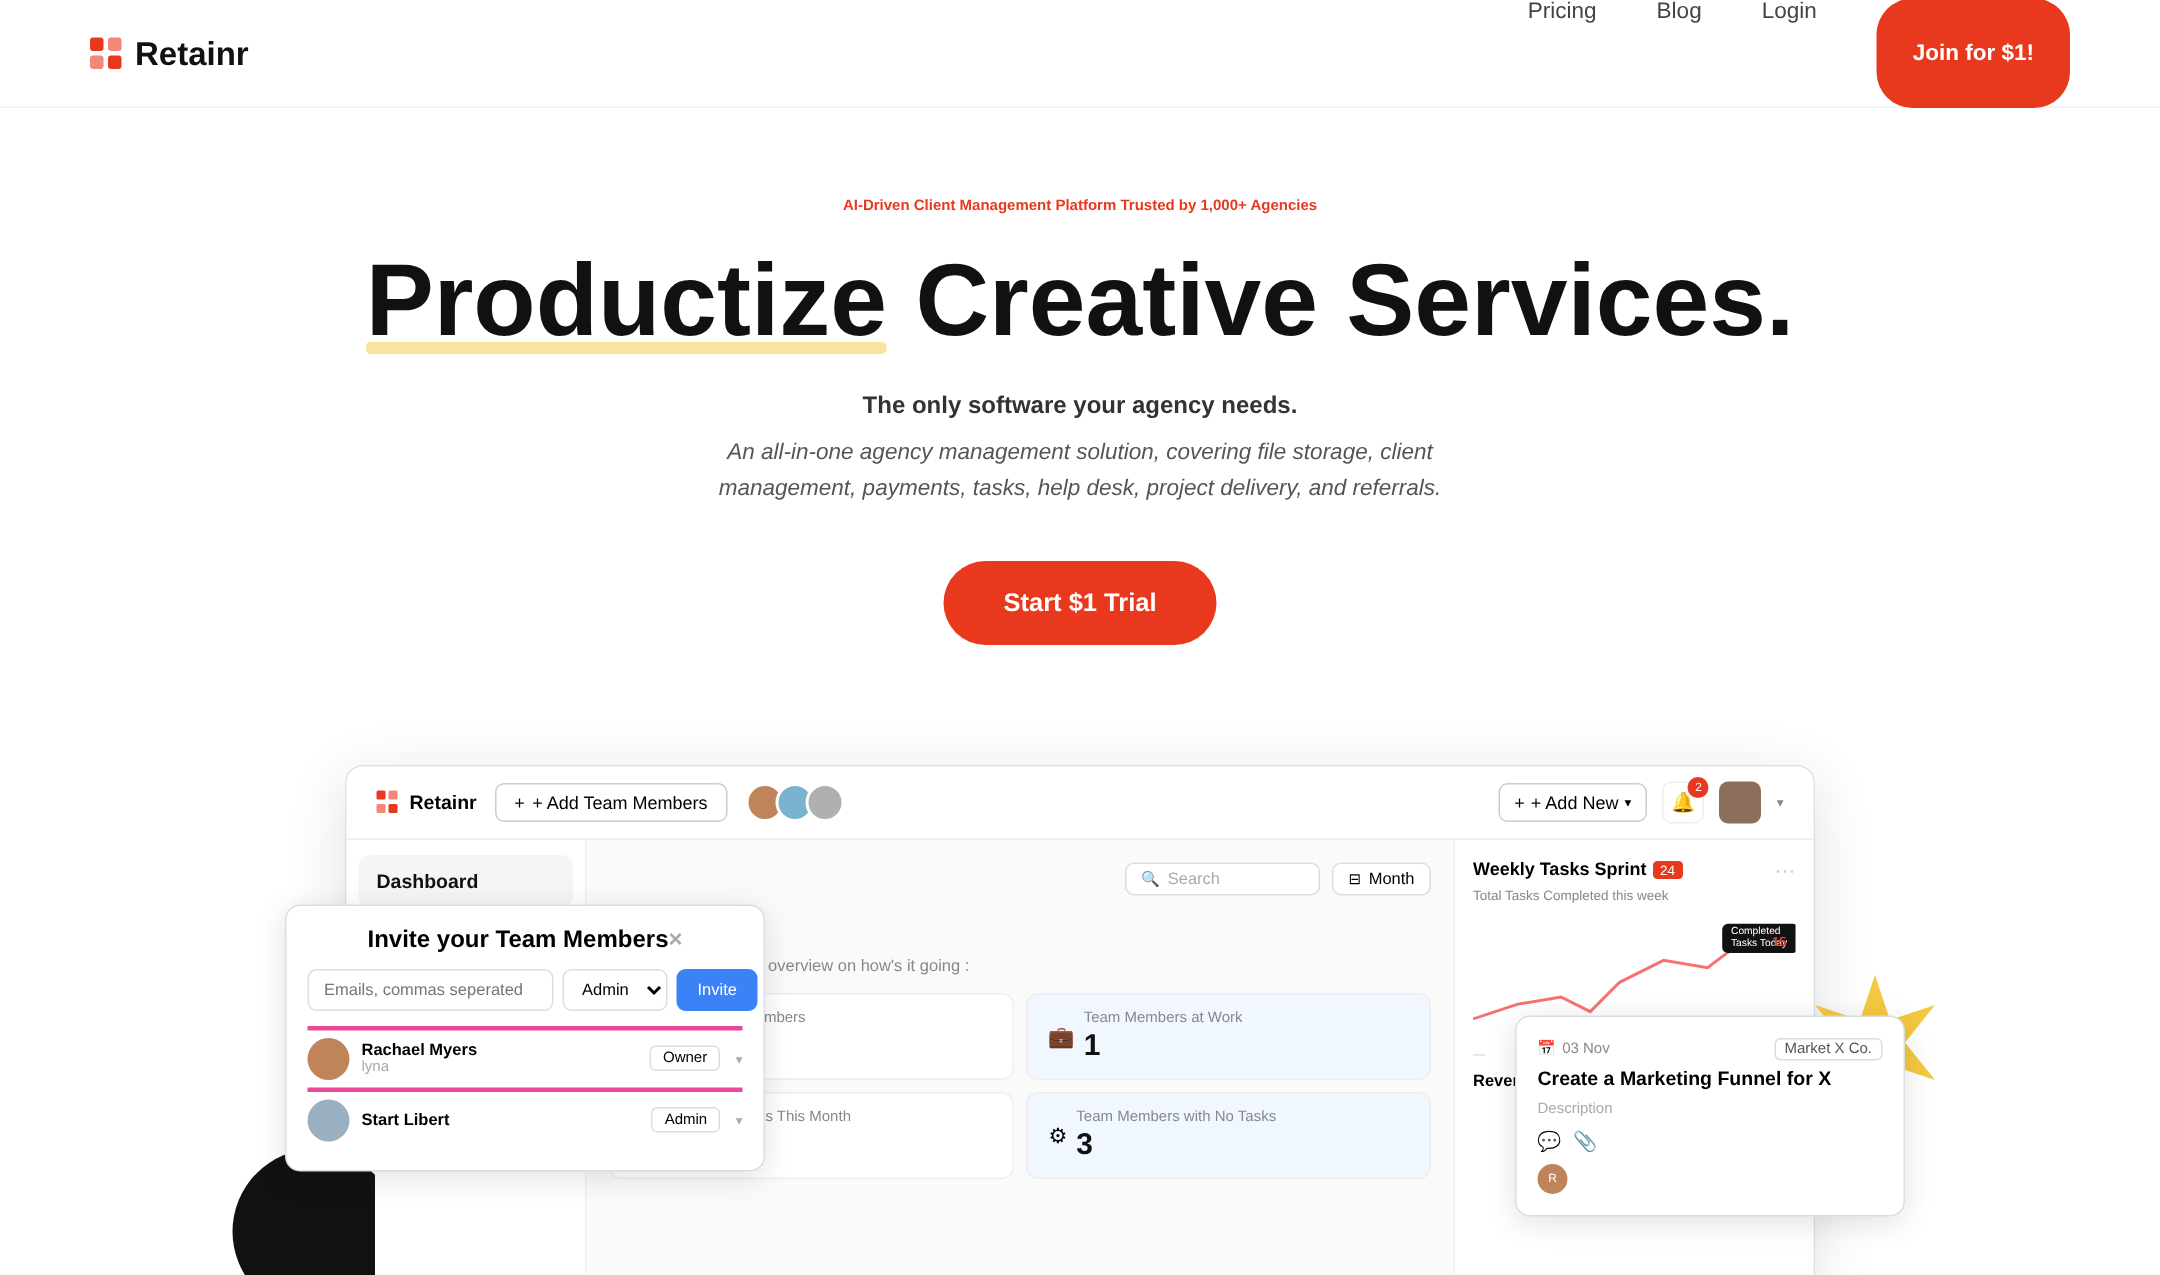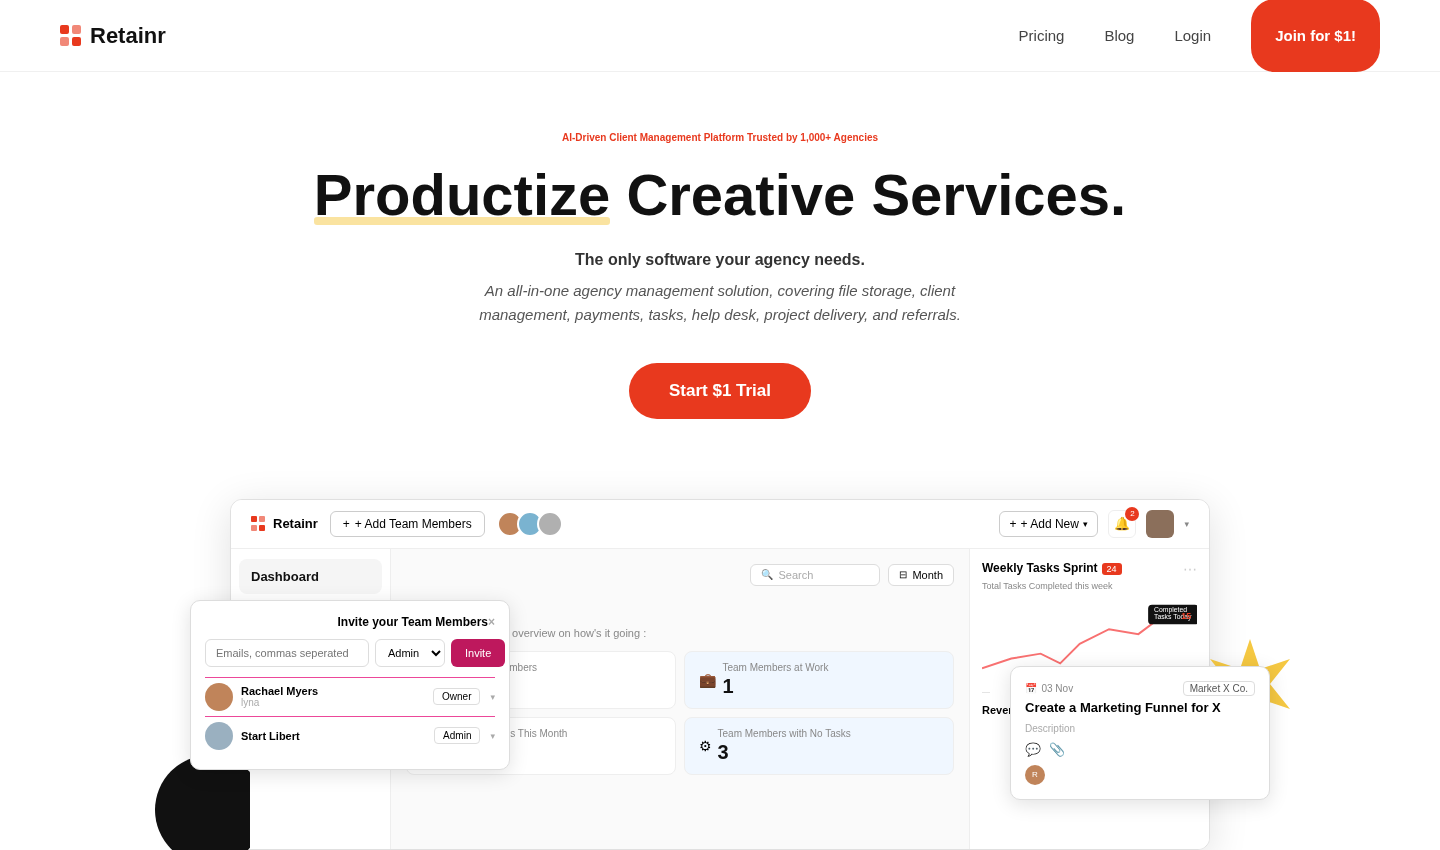--- a/index.html
+++ b/index.html
@@ -7,29 +7,29 @@
 
     
     nav { display: flex; align-items: center; justify-content: space-between; padding: 0 60px; height: 72px; border-bottom: 1px solid #f0f0f0; }
     .logo { display: flex; align-items: center; gap: 8px; font-size: 22px; font-weight: 700; color: #111; }
     .logo-icon { display: flex; gap: 3px; flex-wrap: wrap; width: 22px; height: 22px; }
     .logo-icon span { display: block; width: 9px; height: 9px; border-radius: 2px; }
     .logo-icon span:nth-child(1) { background: #e8391e; }
     .logo-icon span:nth-child(2) { background: #e8391e; opacity: 0.6; }
     .logo-icon span:nth-child(3) { background: #e8391e; opacity: 0.6; }
     .logo-icon span:nth-child(4) { background: #e8391e; }
-    .nav-links { display: flex; align-items: center; gap: 40px; }
+    .nav-links { display: flex; gap: 40px; }
     .nav-link { font-size: 15px; color: #444; text-decoration: none; cursor: pointer; }
     .nav-join { background: #e8391e; color: #fff; border: none; border-radius: 24px; padding: 28px 24px; font-size: 15px; font-weight: 600; cursor: pointer; }
 
     
     .hero { text-align: center; padding: 60px 20px 40px; }
     .hero-badge { font-size: 10px; color: #555; margin-bottom: 20px; }
     .hero-badge span { color: #e8391e; font-weight: 600; }
-    .hero-title { font-size: 58px; font-weight: 800; line-height: 1.1; color: #111; margin-bottom: 10px; }
+    .hero-title { font-size: 68px; font-weight: 800; line-height: 1.1; color: #111; margin-bottom: 10px; }
     .hero-title .underline-yellow { position: relative; display: inline-block; }
     .hero-title .underline-yellow::after { content: ''; position: absolute; bottom: 2px; left: 0; width: 100%; height: 8px; background: #f5c842; opacity: 0.5; z-index: -1; border-radius: 3px; }
     .hero-subtitle { font-size: 16px; color: #333; margin: 24px auto 10px; max-width: 520px; font-weight: 600; }
     .hero-desc { font-size: 15px; color: #555; font-style: italic; max-width: 520px; margin: 0 auto 36px; line-height: 1.6; }
     .hero-cta { background: #e8391e; color: #fff; border: none; border-radius: 32px; padding: 18px 40px; font-size: 17px; font-weight: 600; cursor: pointer; }
 
     
     .dashboard-wrapper { position: relative; margin: 40px auto 0; width: 980px; }
     .dashboard-frame { background: #fff; border: 1px solid #e0e0e0; border-radius: 12px; overflow: hidden; box-shadow: 0 8px 40px rgba(0,0,0,0.12); }
     
@@ -78,26 +78,26 @@
     .db-panel-title { font-size: 12px; font-weight: 700; margin-bottom: 2px; }
     .db-panel-badge { background: #e8391e; color: #fff; font-size: 9px; padding: 1px 5px; border-radius: 3px; display: inline-block; margin-left: 4px; }
     .db-chart { height: 80px; position: relative; margin: 8px 0; }
     .db-chart svg { width: 100%; height: 100%; }
 
     
     .db-revenue-title { font-size: 11px; font-weight: 600; margin-top: 8px; }
 
     
     .overlay-invite { position: absolute; left: -40px; bottom: 80px; background: #fff; border: 1px solid #ddd; border-radius: 10px; padding: 14px; width: 320px; box-shadow: 0 4px 20px rgba(0,0,0,0.12); z-index: 10; }
-    .overlay-invite-title { font-size: 12px; font-weight: 600; margin-bottom: 10px; display: flex; justify-content: flex-end; }
+    .overlay-invite-title { font-size: 16px; font-weight: 600; margin-bottom: 10px; display: flex; justify-content: center; }
     .overlay-invite-row { display: flex; gap: 6px; margin-bottom: 10px; }
     .overlay-invite-input { flex: 1; border: 1px solid #ddd; border-radius: 6px; padding: 6px 10px; font-size: 11px; color: #aaa; }
     .overlay-invite-select { border: 1px solid #ddd; border-radius: 6px; padding: 6px 8px; font-size: 11px; background: #fff; }
-    .overlay-invite-btn { background: #be185d; color: #fff; border: none; border-radius: 6px; padding: 6px 14px; font-size: 11px; cursor: pointer; }
-    .overlay-user { display: flex; align-items: center; gap: 8px; padding: 5px 0; border-top: 1px solid #ec4899; }
+    .overlay-invite-btn { background: #3b82f6; color: #fff; border: none; border-radius: 6px; padding: 6px 14px; font-size: 11px; cursor: pointer; }
+    .overlay-user { display: flex; align-items: center; gap: 8px; padding: 5px 0; border-top: 3px solid #ec4899; }
     .overlay-user-avatar { width: 28px; height: 28px; border-radius: 50%; background: #ccc; flex-shrink: 0; }
     .overlay-user-name { font-size: 11px; font-weight: 600; }
     .overlay-user-handle { font-size: 10px; color: #aaa; }
     .overlay-user-role { margin-left: auto; font-size: 10px; border: 1px solid #ddd; border-radius: 4px; padding: 2px 8px; }
 
     .overlay-task { position: absolute; right: -60px; bottom: 50px; background: #fff; border: 1px solid #ddd; border-radius: 10px; padding: 14px; width: 260px; box-shadow: 0 4px 20px rgba(0,0,0,0.12); z-index: 10; }
     .overlay-task-date { font-size: 10px; color: #888; margin-bottom: 4px; display: flex; align-items: center; gap: 4px; justify-content: space-between; }
     .overlay-task-title { font-size: 13px; font-weight: 700; margin-bottom: 8px; }
     .overlay-task-icons { display: flex; gap: 8px; }
 

